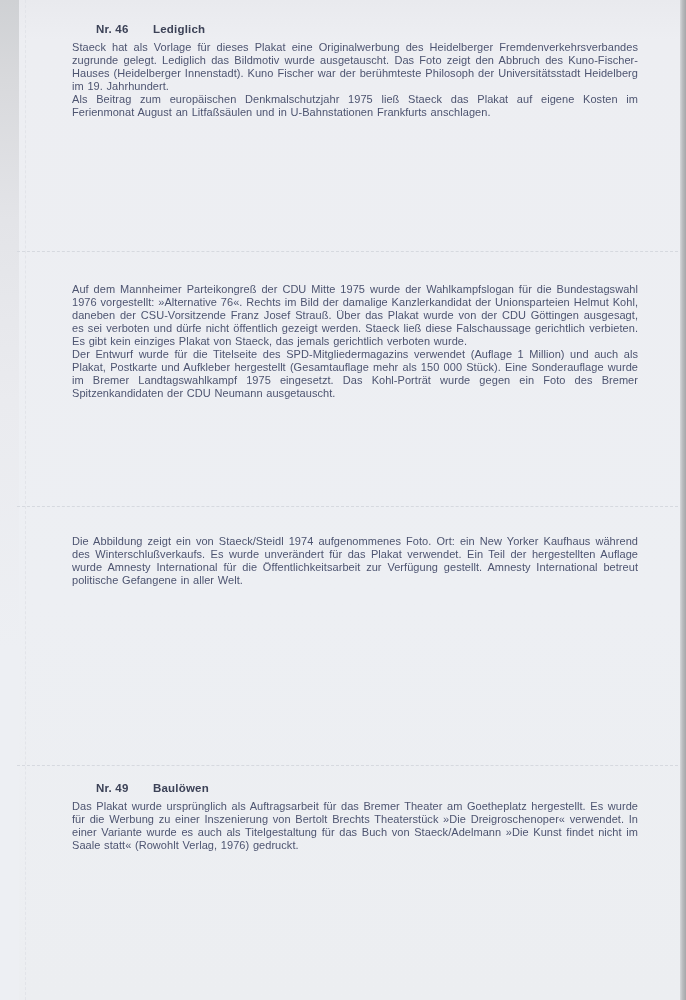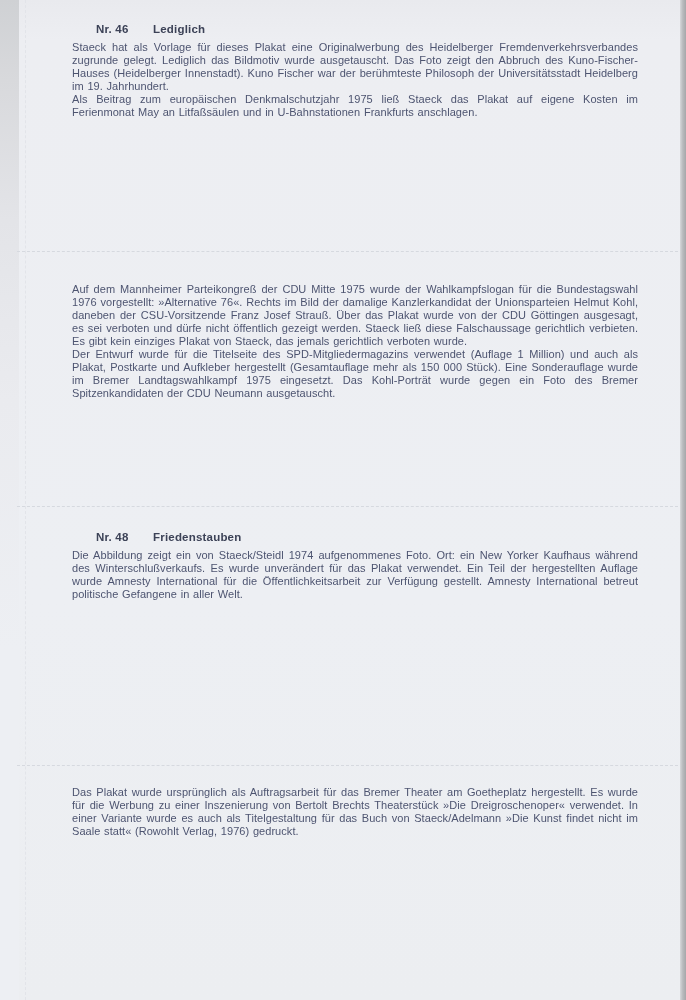--- a/index.html
+++ b/index.html
@@ -97,41 +97,41 @@
   <div class="cut-h" style="top:506px"></div>
   <div class="cut-h" style="top:765px"></div>
 
   <section class="entry" style="top:22px">
     <div class="entry-heading">
       <span class="entry-number">Nr. 46</span>
       <span class="entry-title">Lediglich</span>
     </div>
     <div class="entry-body">
       <p>Staeck hat als Vorlage für dieses Plakat eine Originalwerbung des Heidelberger Fremdenverkehrsverbandes zugrunde gelegt. Lediglich das Bildmotiv wurde ausgetauscht. Das Foto zeigt den Abbruch des Kuno-Fischer-Hauses (Heidelberger Innenstadt). Kuno Fischer war der berühmteste Philosoph der Universitätsstadt Heidelberg im 19. Jahrhundert.</p>
-      <p>Als Beitrag zum europäischen Denkmalschutzjahr 1975 ließ Staeck das Plakat auf eigene Kosten im Ferienmonat May an Litfaßsäulen und in U-Bahnstationen Frankfurts anschlagen.</p>
+      <p>Als Beitrag zum europäischen Denkmalschutzjahr 1975 ließ Staeck das Plakat auf eigene Kosten im Ferienmonat August an Litfaßsäulen und in U-Bahnstationen Frankfurts anschlagen.</p>
     </div>
   </section>
 
   <section class="entry" style="top:278px">
     <div class="entry-body">
       <p>Auf dem Mannheimer Parteikongreß der CDU Mitte 1975 wurde der Wahlkampfslogan für die Bundestagswahl 1976 vorgestellt: »Alternative 76«. Rechts im Bild der damalige Kanzlerkandidat der Unionsparteien Helmut Kohl, daneben der CSU-Vorsitzende Franz Josef Strauß. Über das Plakat wurde von der CDU Göttingen ausgesagt, es sei verboten und dürfe nicht öffentlich gezeigt werden. Staeck ließ diese Falschaussage gerichtlich verbieten. Es gibt kein einziges Plakat von Staeck, das jemals gerichtlich verboten wurde.</p>
       <p>Der Entwurf wurde für die Titelseite des SPD-Mitgliedermagazins verwendet (Auflage 1 Million) und auch als Plakat, Postkarte und Aufkleber hergestellt (Gesamtauflage mehr als 150 000 Stück). Eine Sonderauflage wurde im Bremer Landtagswahlkampf 1975 eingesetzt. Das Kohl-Porträt wurde gegen ein Foto des Bremer Spitzenkandidaten der CDU Neumann ausgetauscht.</p>
     </div>
   </section>
 
   <section class="entry" style="top:530px">
-    <div class="entry-heading">
-      <span class="entry-number">Nr. 48</span>
-      <span class="entry-title">Friedenstauben</span>
-    </div>
     <div class="entry-body">
       <p>Die Abbildung zeigt ein von Staeck/Steidl 1974 aufgenommenes Foto. Ort: ein New Yorker Kaufhaus während des Winterschlußverkaufs. Es wurde unverändert für das Plakat verwendet. Ein Teil der hergestellten Auflage wurde Amnesty International für die Öffentlichkeitsarbeit zur Verfügung gestellt. Amnesty International betreut politische Gefangene in aller Welt.</p>
     </div>
   </section>
 
   <section class="entry" style="top:781px">
+    <div class="entry-heading">
+      <span class="entry-number">Nr. 49</span>
+      <span class="entry-title">Baulöwen</span>
+    </div>
     <div class="entry-body">
       <p>Das Plakat wurde ursprünglich als Auftragsarbeit für das Bremer Theater am Goetheplatz hergestellt. Es wurde für die Werbung zu einer Inszenierung von Bertolt Brechts Theaterstück »Die Dreigroschenoper« verwendet. In einer Variante wurde es auch als Titelgestaltung für das Buch von Staeck/Adelmann »Die Kunst findet nicht im Saale statt« (Rowohlt Verlag, 1976) gedruckt.</p>
     </div>
   </section>
 
   <div class="edge-right"></div>
 </div>
 
 </body></html>

